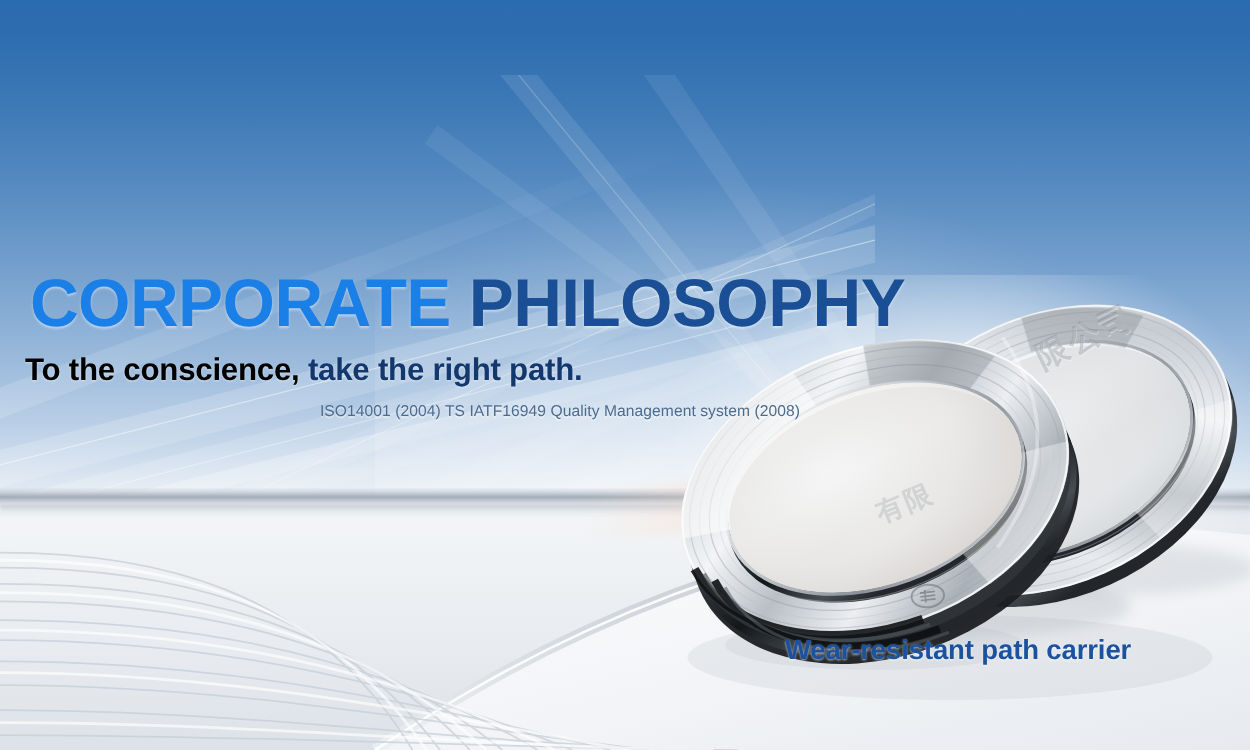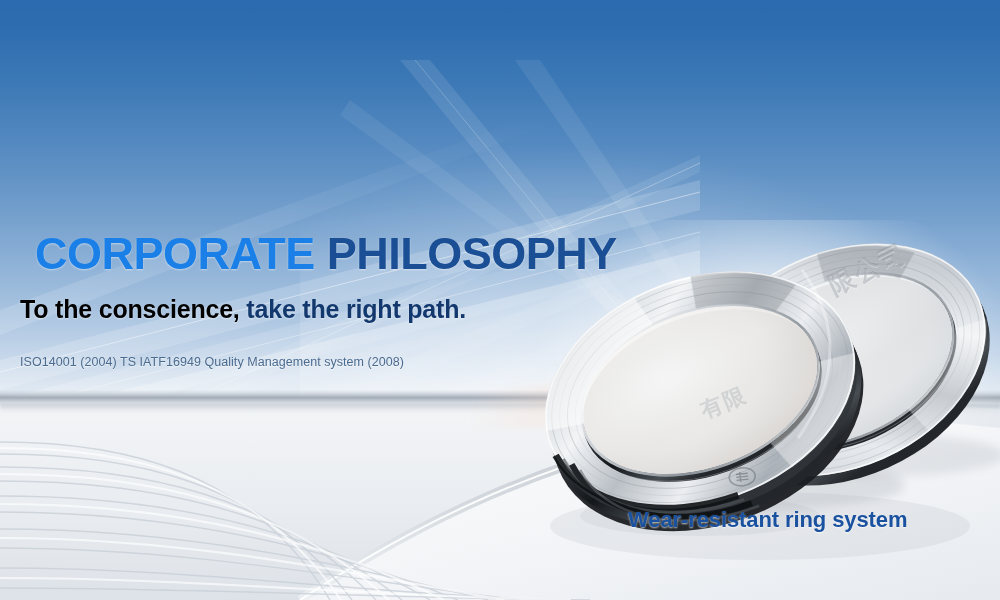--- a/index.html
+++ b/index.html
@@ -160,23 +160,23 @@
   }
 
   
   .copy {
     position: absolute;
     left: 20px;
     top: 214px;
     width: 620px;
   }
   .headline {
-    margin: 15px;
+    margin: 4px;
     font-family: "Liberation Sans Narrow", "Liberation Sans", sans-serif;
-    font-size: 45px;
+    font-size: 54px;
     line-height: 50px;
     font-weight: 700;
     letter-spacing: -0.5px;
     white-space: nowrap;
     text-shadow: 0 1px 2px rgba(255,255,255,0.45);
   }
   .headline .w1 { color: #1a80e8; }
   .headline .w2 { color: #1a4f95; }
 
   .subline {
@@ -186,21 +186,22 @@
     line-height: 30px;
     font-weight: 700;
     letter-spacing: -0.2px;
     white-space: nowrap;
     text-shadow: 0 1px 2px rgba(255,255,255,0.45);
   }
   .subline .s1 { color: #000000; }
   .subline .s2 { color: #13386e; }
 
   .certs {
-    margin-top: 28px;
+    margin-top: 8px;
+    text-align: right;
   }
   .cert-line {
     font-family: "Liberation Sans", sans-serif;
     font-size: 12.5px;
     line-height: 21px;
     color: #4b6b8f;
     white-space: nowrap;
     letter-spacing: 0.05px;
     text-shadow: 0 1px 1px rgba(255,255,255,0.55);
   }
@@ -465,15 +466,15 @@
       <span class="s1">To the conscience,</span>
       <span class="s2">take the right path.</span>
     </p>
 
     <div class="certs">
       <div class="cert-line">ISO14001 (2004)  TS IATF16949 Quality Management system (2008)</div>
     </div>
 
   </div>
 
-  <div class="caption">Wear-resistant ring system</div>
+  <div class="caption">Wear-resistant path carrier</div>
 
 </div>
 
 </body></html>

